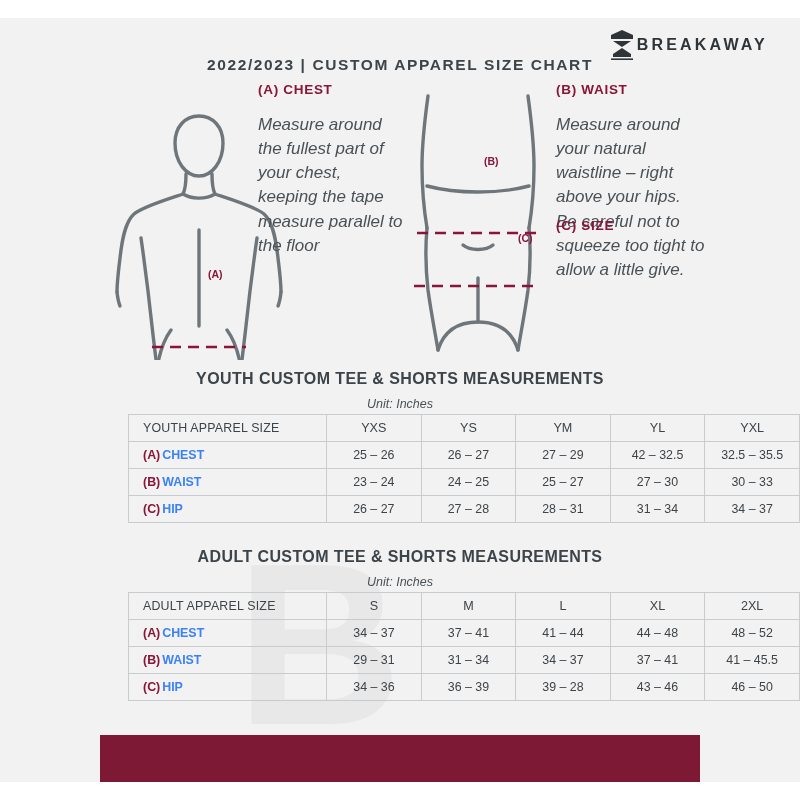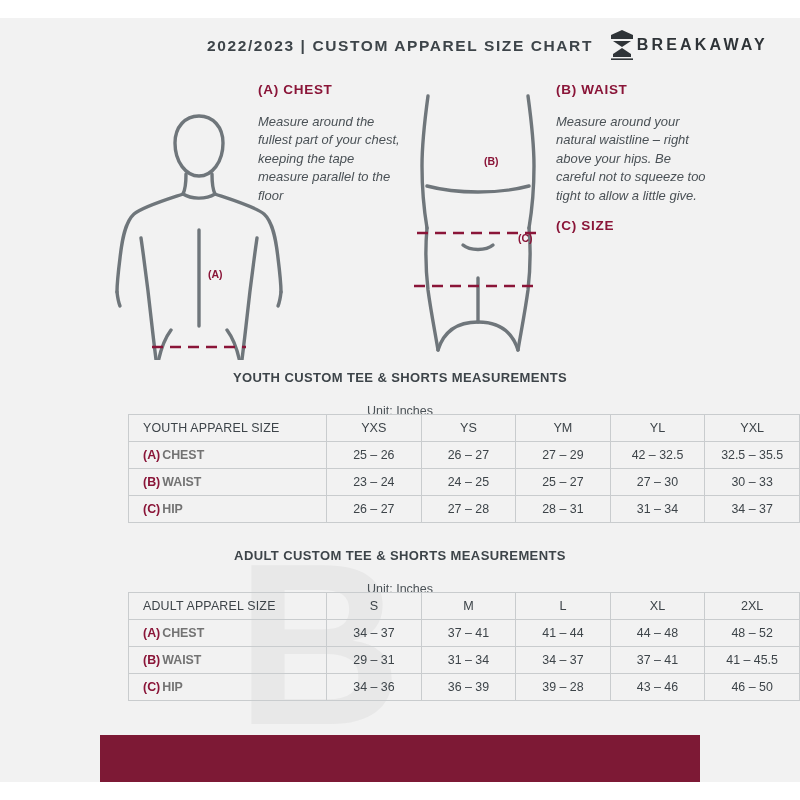--- a/index.html
+++ b/index.html
@@ -23,21 +23,21 @@
     height: 764px;
     background: #f2f2f2;
   }
   
   .header {
     position: absolute;
     left: 0; top: 18px;
     width: 800px;
     height: 56px;
     display: flex;
-    align-items: center;
+    align-items: flex-end;
     justify-content: center;
   }
   .header-title {
     font-size: 15.5px;
     font-weight: bold;
     letter-spacing: 1.6px;
     color: #3d4449;
     white-space: nowrap;
   }
   .brand {
@@ -80,21 +80,21 @@
     width: 150px;
   }
   .note-title {
     font-size: 13.5px;
     font-weight: bold;
     letter-spacing: 0.7px;
     color: #8a1538;
     margin-bottom: 7px;
   }
   .note-body {
-    font-size: 13px;
+    font-size: 17px;
     line-height: 1.42;
     font-style: italic;
     color: #4a5156;
     margin-top: 16px;
   }
   .note-a { left: 258px; top: 12px; width: 145px; }
   .note-b { left: 556px; top: 12px; width: 150px; }
   .note-c { left: 556px; top: 148px; width: 150px; }
   .dashlabel {
     position: absolute;
@@ -102,29 +102,30 @@
     font-weight: bold;
     color: #8a1538;
   }
   
   .sec {
     position: absolute;
     width: 800px;
     text-align: center;
   }
   .sec-title {
-    font-size: 13px;
+    font-size: 16px;
     font-weight: bold;
     letter-spacing: 0.4px;
     color: #3d4449;
   }
   .sec-unit {
     font-size: 12.5px;
+    font-style: italic;
     color: #4a5156;
-    margin-top: 19px;
+    margin-top: 9px;
   }
   
   table.size {
     position: absolute;
     border-collapse: collapse;
     font-size: 12.4px;
     color: #3d4449;
   }
   table.size td, table.size th {
     border: 1px solid #c9ccce;
@@ -146,21 +147,21 @@
     font-weight: normal;
     font-size: 12.4px;
     letter-spacing: 0.2px;
   }
   td.rowhead .tag {
     color: #8a1538;
     font-weight: bold;
   }
   td.rowhead .lbl {
     font-weight: bold;
-    color: #737373;
+    color: #3b82f6;
     margin-left: 2px;
   }
   .colcell { width: 75px; }
   
   .footer-bar {
     position: absolute;
     left: 100px;
     top: 735px;
     width: 600px;
     height: 47px;

